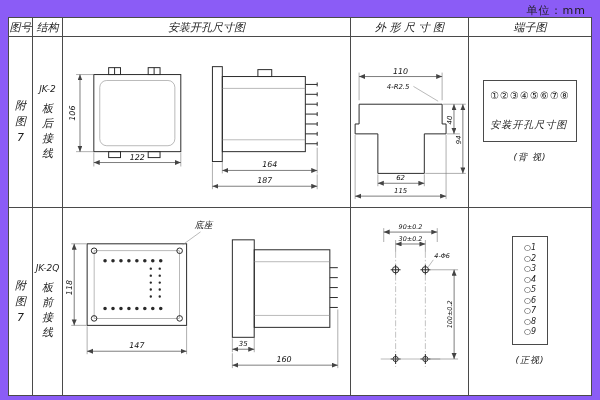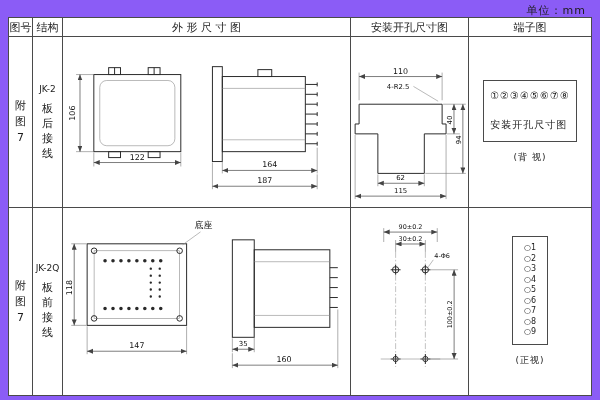--- a/index.html
+++ b/index.html
@@ -6,21 +6,21 @@
   html,body { width:600px; height:400px; overflow:hidden; }
   body { background:#fff; font-family:"DejaVu Sans", sans-serif; color:#1c1c1c; }
   .page { position:relative; width:600px; height:400px; background:#8b5cf6; }
   .unit { position:absolute; top:3px; right:14px; font-size:11px; letter-spacing:1px; }
   .tbl { position:absolute; left:8px; top:17px; width:584px; height:379px;
          border:1px solid #4a4a4a; background:#fff;
          display:grid; grid-template-columns:24px 30px 288px 118px 1fr;
          grid-template-rows:19px 171px 1fr; }
   .cell { border-right:1px solid #4a4a4a; border-bottom:1px solid #4a4a4a;
           display:flex; flex-direction:column; align-items:center; justify-content:center;
-          overflow:hidden; position:relative; }
+          overflow:hidden; position:relative;font-style:italic; }
   .cell.lc { border-right:none; }
   .cell.lr { border-bottom:none; }
   .hdr { font-size:11px; white-space:nowrap; }
   .figno { width:14px; font-size:11px; line-height:16px; text-align:center; word-break:break-all; }
   .model { font-size:9px; white-space:nowrap; }
   .wiring { width:13px; font-size:11px; line-height:15px; text-align:center; word-break:break-all; margin-top:7px; }
   .draw { display:block; width:100%; height:100%; }
   
   .ln { stroke:#2a2a2a; stroke-width:1; fill:none; }
   .thin { stroke:#8a8a8a; stroke-width:0.6; }
@@ -41,22 +41,22 @@
 </head>
 <body>
 
 <div class="page">
   <div class="unit">单位：mm</div>
 
   <div class="tbl">
 
     <div class="cell hdr">图号</div>
     <div class="cell hdr">结构</div>
+    <div class="cell hdr">安装开孔尺寸图</div>
     <div class="cell hdr">外 形 尺 寸 图</div>
-    <div class="cell hdr">安装开孔尺寸图</div>
     <div class="cell hdr lc">端子图</div>
 
     <div class="cell">
       <div class="figno">附图7</div>
     </div>
     <div class="cell">
       <div class="model">JK-2</div>
       <div class="wiring">板后接线</div>
     </div>
 

